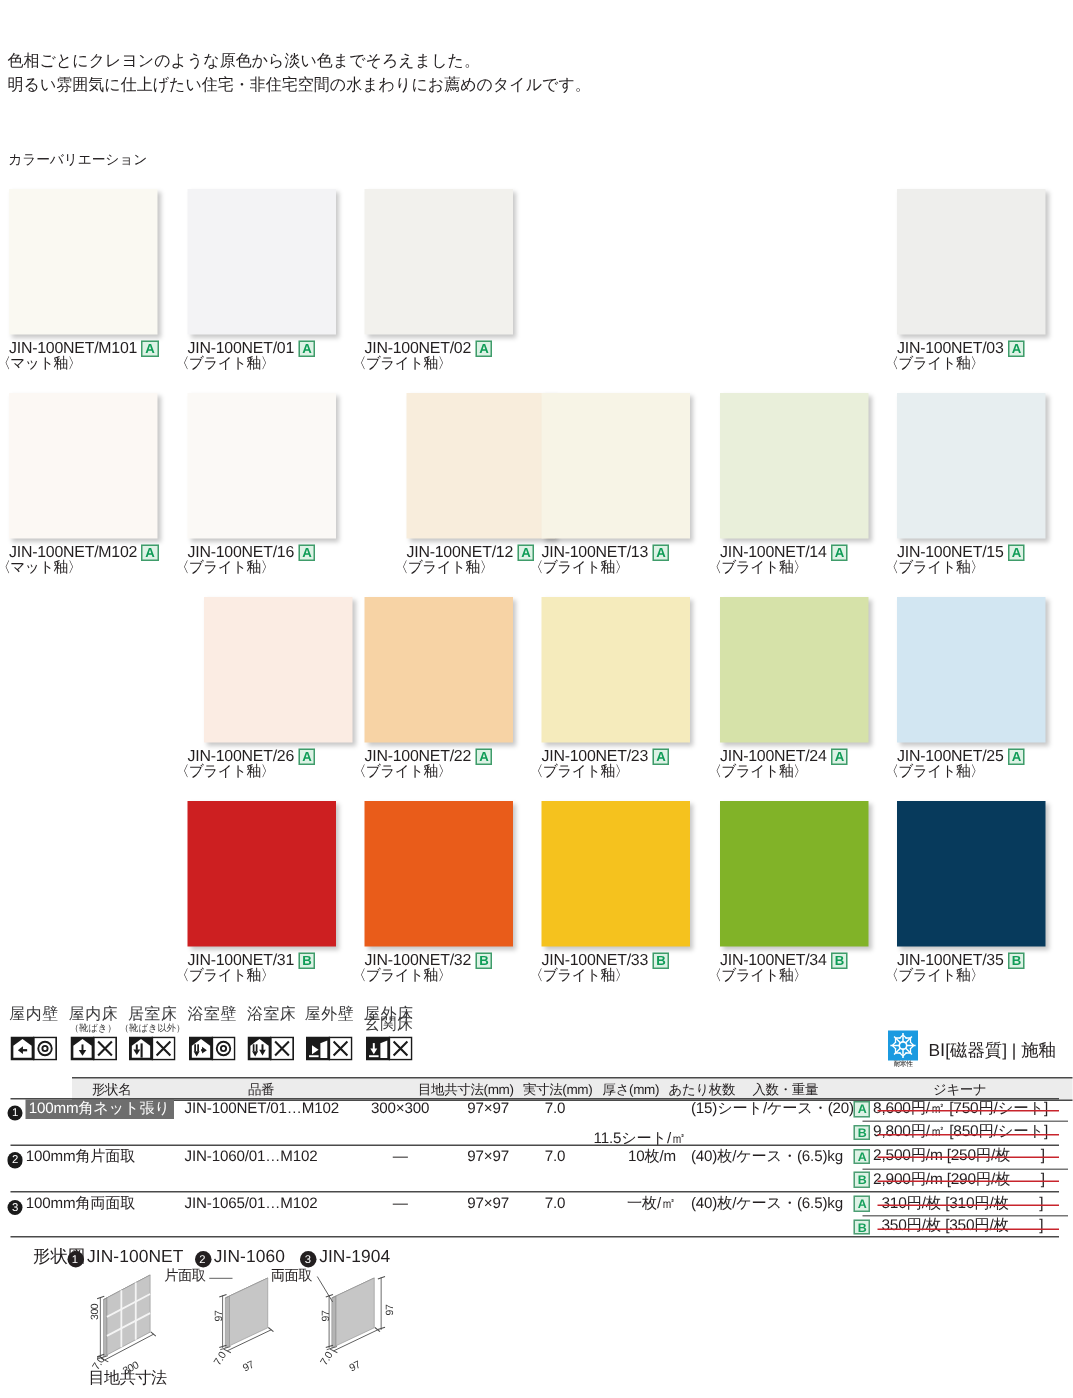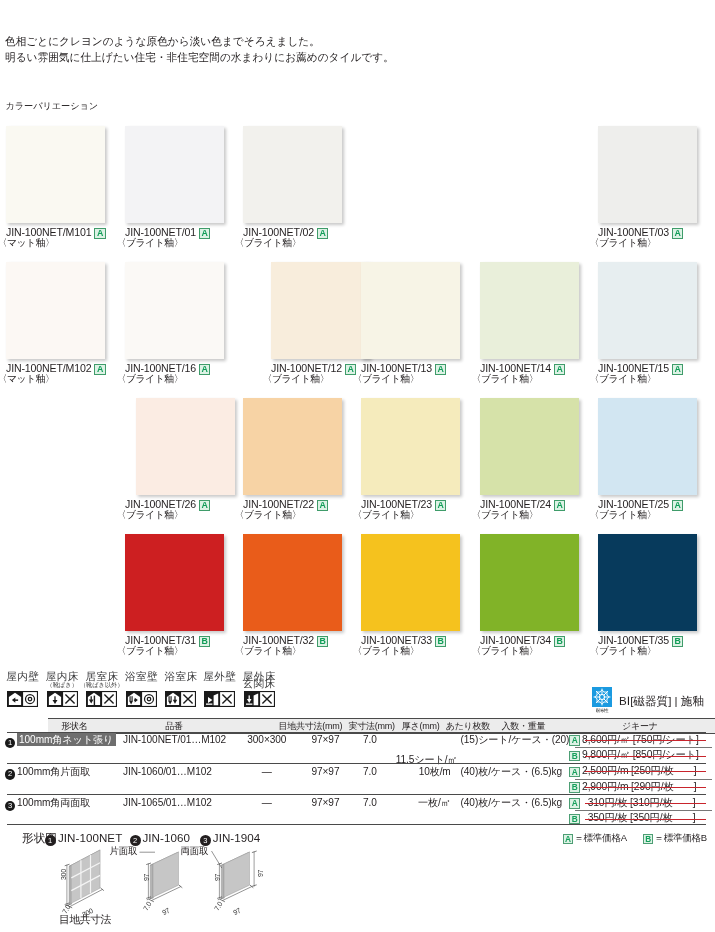--- a/index.html
+++ b/index.html
@@ -417,24 +417,20 @@
       <div class="sep" style="top: 13.5px;"></div>
       <div class="sep" style="top: 45px;"></div>
       <div class="sep" style="top: 76.3px;"></div>
       <div class="sep" style="top: 106px;"></div>
       <div class="sep2" style="top: 29.3px;"></div>
       <div class="sep2" style="top: 60.7px;"></div>
       <div class="sep2" style="top: 92px;"></div>
     </div>
 
   <div class="abs" id="notes">
-    <div>
-      <span class="pA">A</span><span>＝標準価格A</span>
-<span class="sp"></span><span class="pA">B</span><span>＝標準価格B</span>
-    </div>
   </div>
 
   <div class="abs" id="shapes">
       <div class="shlab" style="left: 22px; top: 0px;">形状図</div>
       <div class="shlab" style="left: 44.5px; top: 0px;"><span class="shbul">1</span></div>
       <div class="shlab" style="left: 58px; top: 0px;">JIN-100NET</div>
       <div class="shlab" style="left: 129.5px; top: 0px;"><span class="shbul">2</span></div>
       <div class="shlab" style="left: 142.5px; top: 0px;">JIN-1060</div>
       <div class="shlab" style="left: 199.8px; top: 0px;"><span class="shbul">3</span></div>
       <div class="shlab" style="left: 212.8px; top: 0px;">JIN-1904</div>

